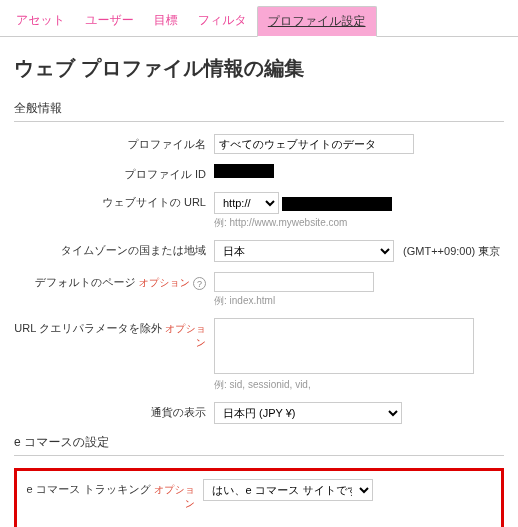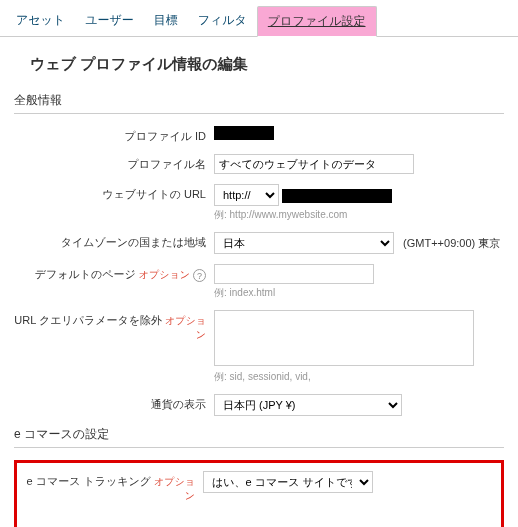--- a/index.html
+++ b/index.html
@@ -1,21 +1,21 @@
 <!DOCTYPE html>
 <html><head>
 <meta charset="utf-8">
 <style>
 * { box-sizing: border-box; margin: 0; padding: 0; }
 body { font-family: Arial, "Hiragino Kaku Gothic ProN", sans-serif; font-size: 12px; color: #333; background: #fff; width: 518px; }
 .tabs { display: flex; border-bottom: 1px solid #ccc; padding: 6px 6px 0; }
-.tab { padding: 6px 10px; color: #0c4a6e; cursor: pointer; font-size: 12px; }
+.tab { padding: 6px 10px; color: #ec4899; cursor: pointer; font-size: 12px; }
 .tab.active { color: #333; border: 1px solid #ccc; border-bottom: 1px solid #fff; margin-bottom: -1px; background: #f9a8d4; border-radius: 2px 2px 0 0; text-decoration: underline; }
 .content { padding: 18px 14px 20px; }
-h2 { font-size: 15px; font-weight: bold; margin-bottom: 18px; margin-left: 16px; }
+h2 { font-size: 20px; font-weight: bold; margin-bottom: 18px; }
 .section-head { font-size: 12px; font-weight: normal; border-bottom: 1px solid #ccc; padding-bottom: 4px; margin-bottom: 12px; }
 .row { display: flex; align-items: flex-start; margin-bottom: 10px; }
 .lbl { width: 200px; text-align: right; padding-right: 8px; padding-top: 3px; font-size: 11px; color: #333; }
 .opt { color: #dd4b39; font-size: 10px; margin-left: 3px; }
 .help { display: inline-block; width: 13px; height: 13px; border: 1px solid #999; border-radius: 50%; font-size: 9px; line-height: 12px; text-align: center; color: #888; margin-left: 3px; vertical-align: middle; }
 .val { flex: 1; font-size: 11px; }
 .val input[type=text], .val select, .val textarea { border: 1px solid #ccc; padding: 3px 4px; font-size: 11px; background: #fff; }
 .hint { color: #999; font-size: 10px; margin-top: 2px; }
 .redact { background: #000; display: inline-block; height: 14px; vertical-align: middle; }
 .tzoff { margin-left: 6px; font-size: 11px; }
@@ -32,27 +32,27 @@
   <div class="tab">フィルタ</div>
   <div class="tab active">プロファイル設定</div>
 </div>
 
 <div class="content">
   <h2>ウェブ プロファイル情報の編集</h2>
 
   <div class="section-head">全般情報</div>
 
   <div class="row">
-    <div class="lbl">プロファイル ID</div>
-    <div class="val"><span class="redact" style="width:60px"></span></div>
+    <div class="lbl">プロファイル名</div>
+    <div class="val"><input type="text" style="width: 200px;" value="すべてのウェブサイトのデータ"></div>
   </div>
 
   <div class="row">
-    <div class="lbl">プロファイル名</div>
-    <div class="val"><input type="text" style="width: 200px;" value="すべてのウェブサイトのデータ"></div>
+    <div class="lbl">プロファイル ID</div>
+    <div class="val"><span class="redact" style="width:60px"></span></div>
   </div>
 
   <div class="row">
     <div class="lbl">ウェブサイトの URL</div>
     <div class="val">
       <select style="width:65px"><option>http://</option></select>
       <span class="redact" style="width:110px"></span>
       <div class="hint">例: http://www.mywebsite.com</div>
     </div>
   </div>

